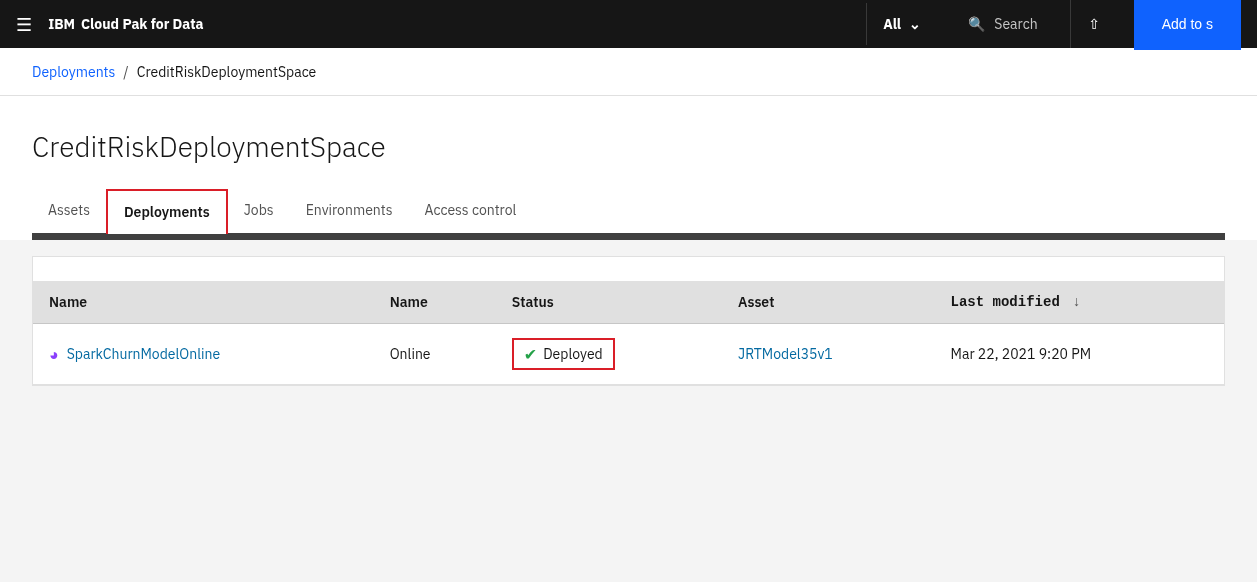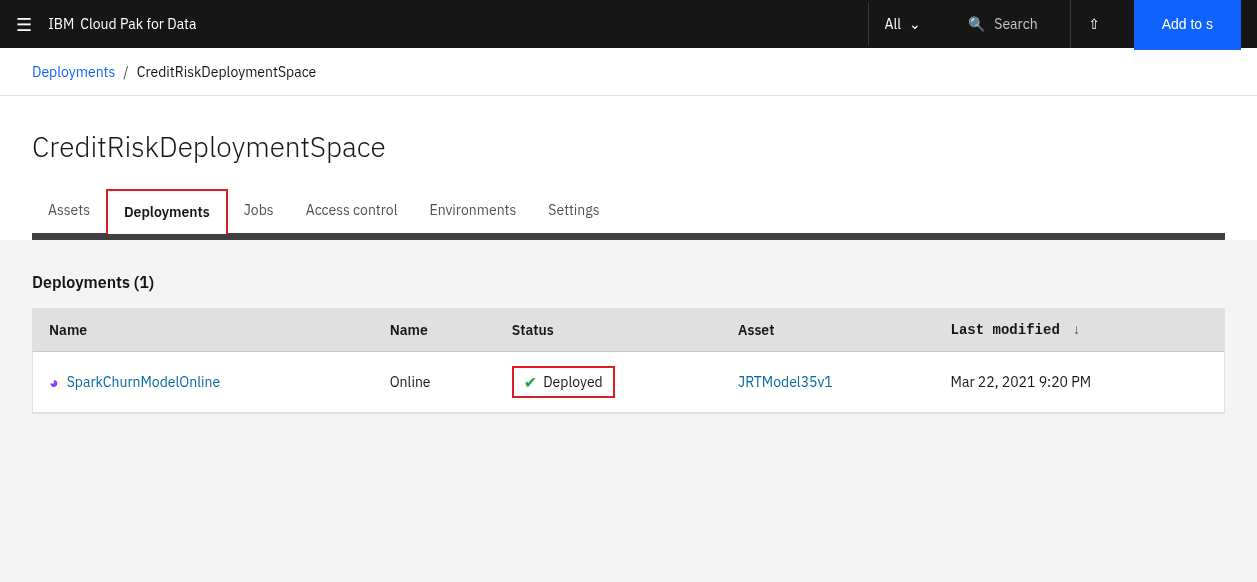--- a/index.html
+++ b/index.html
@@ -10,32 +10,33 @@
       background: #161616;
       color: #fff;
       height: 48px;
       display: flex;
       align-items: center;
       padding: 0 16px;
       gap: 16px;
     }
     .navbar-menu-icon { color: #fff; font-size: 18px; cursor: pointer; }
     .navbar-brand { display: flex; align-items: center; gap: 6px; color: #fff; font-size: 14px; }
-    .navbar-brand span { font-weight: 400; }
+    .navbar-brand span { font-weight: 700; }
     .navbar-spacer { flex: 1; }
     .navbar-all-dropdown {
       display: flex;
       align-items: center;
       gap: 8px;
       color: #fff;
       border-left: 1px solid #393939;
       padding: 0 16px;
       height: 42px;
       cursor: pointer;
       font-size: 14px;
+      font-weight: bold;
     }
     .navbar-search {
       display: flex;
       align-items: center;
       gap: 8px;
       color: #c6c6c6;
       padding: 0 16px;
       cursor: pointer;
       font-size: 14px;
     }
@@ -129,20 +130,21 @@
     }
 
     
     .table-container {
       background: #fff;
       border: 1px solid #e0e0e0;
     }
     .table {
       width: 100%;
       border-collapse: collapse;
+      margin-top: 24px;
     }
     .table thead tr {
       background: #e0e0e0;
     }
     .table thead th {
       padding: 12px 16px;
       text-align: left;
       font-size: 14px;
       font-weight: 600;
       color: #161616;
@@ -223,28 +225,26 @@
   </div>
 </div>
 
 <div class="main-content">
   <h1 class="page-title">CreditRiskDeploymentSpace</h1>
 
   <div class="tabs">
     <div class="tab">Assets</div>
     <div class="tab active">Deployments</div>
     <div class="tab">Jobs</div>
+    <div class="tab">Environments</div>
     <div class="tab">Access control</div>
-    <div class="tab">Environments</div>
-    <div class="tab">Settings</div>
   </div>
 </div>
 
 <div class="deployments-section">
-  <div class="deployments-header">Deployments (1)</div>
 
   <div class="table-container">
     <table class="table">
       <thead>
         <tr>
           <th>Name</th>
           <th>Name</th>
           <th>Status</th>
           <th>Asset</th>
           <th class="sortable">

